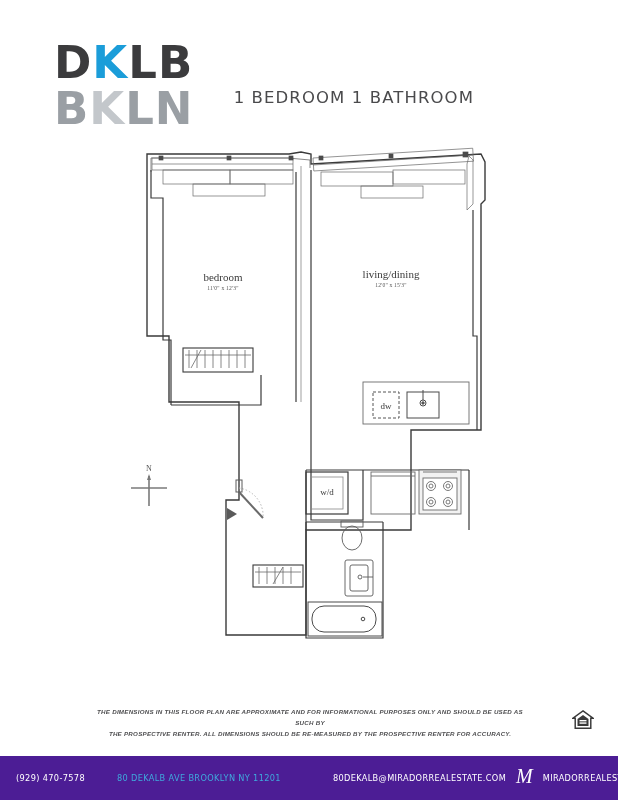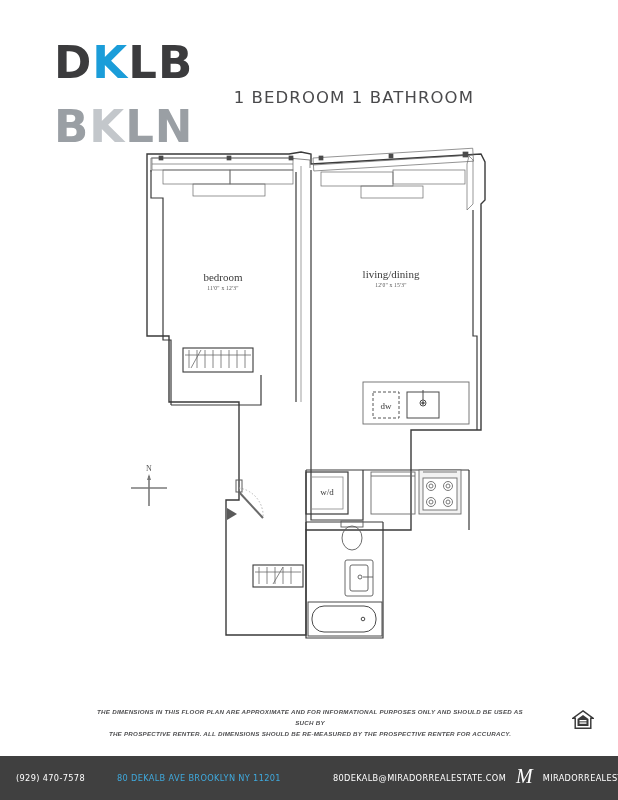--- a/index.html
+++ b/index.html
@@ -30,21 +30,21 @@
   }
   .logo-row {
     font-family: "DejaVu Sans", sans-serif;
     font-weight: bold;
     font-size: 45px;
     letter-spacing: 1px;
     line-height: 46px;
     white-space: nowrap;
   }
   #logo-row-1 { color: #3b3b3d; }
-  #logo-row-2 { color: #9a9fa4; margin-top: 18px; }
+  #logo-row-2 { color: #9a9fa4; }
   .logo-k-accent { color: #1b9dd9; }
   .logo-k-grey { color: #c3c7cb; }
 
   #unit-title {
     position: absolute;
     right: 56px; top: 46px;
     font-family: "DejaVu Sans", sans-serif;
     font-size: 31px;
     font-weight: 600;
     letter-spacing: 1.6px;
@@ -114,21 +114,21 @@
     right: 24px; top: 709px;
     width: 22px; height: 22px;
   }
 
   
   #footer {
     position: absolute;
     left: 0; bottom: 0;
     width: 618px;
     height: 44px;
-    background: #404040;
+    background: #4c1d95;
     display: flex;
     align-items: center;
     text-align: right;
   }
   .footer-item {
     font-family: "DejaVu Sans", sans-serif;
     font-size: 8.2px;
     letter-spacing: 0.35px;
     color: #ffffff;
     white-space: nowrap;

